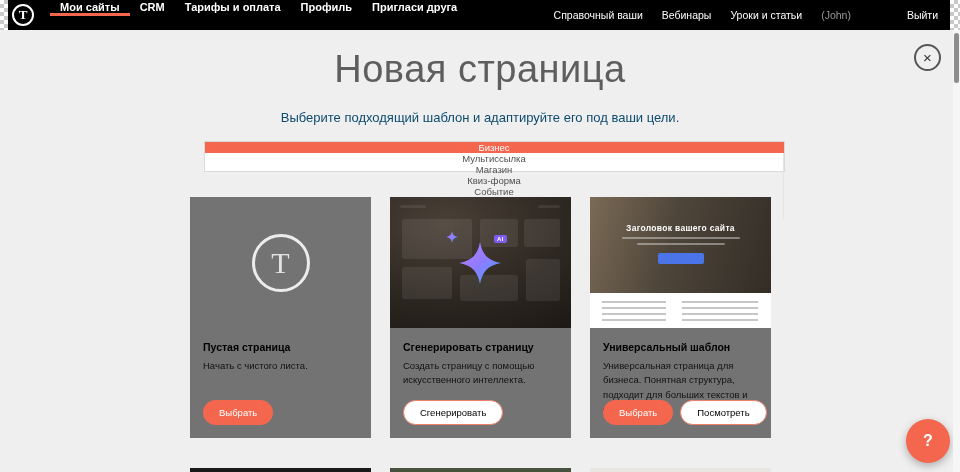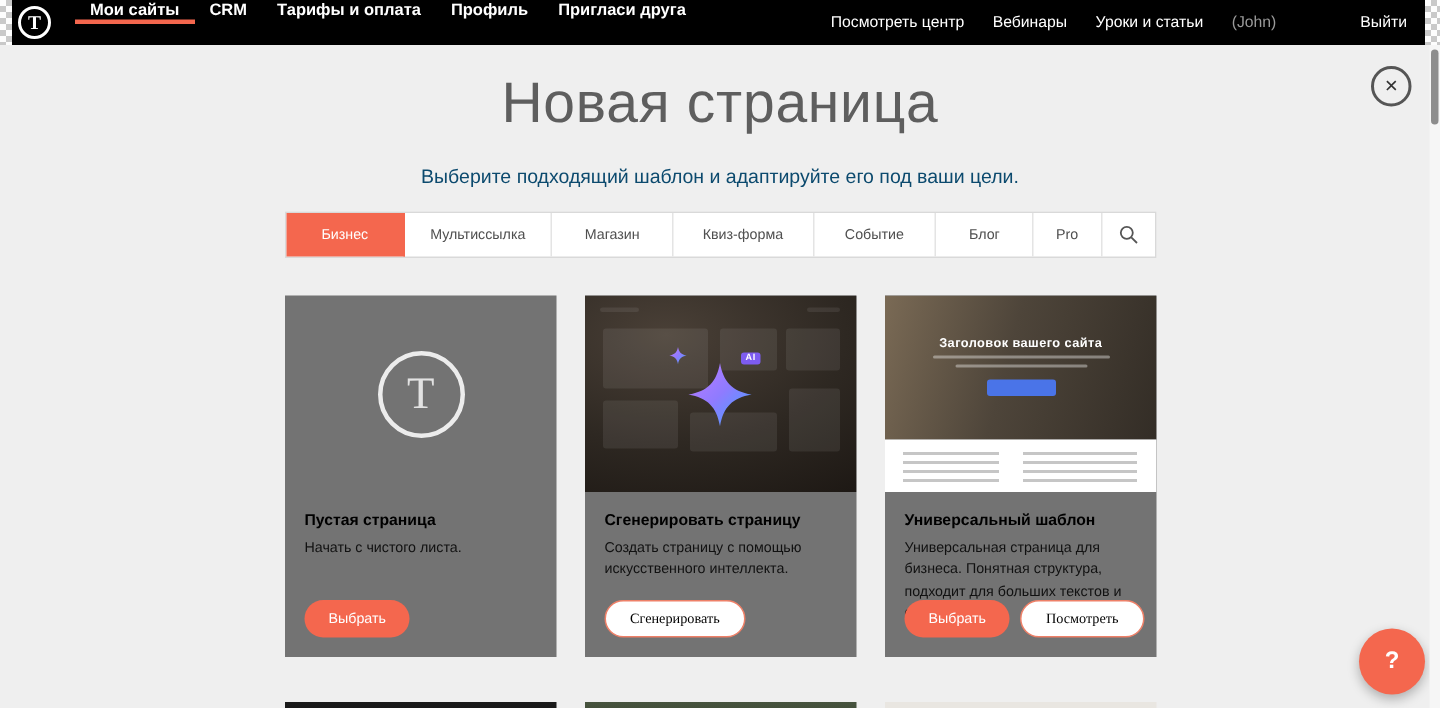--- a/index.html
+++ b/index.html
@@ -32,39 +32,39 @@
   
   .page-title { position:absolute; top:48px; left:0; width:100%; text-align:center;
                 font-size:38px; font-weight:300; color:#5e5e5e; letter-spacing:0.5px; }
   .page-subtitle { position:absolute; top:110px; left:0; width:100%; text-align:center;
                    font-size:13px; color:#0c4a6e; }
   .close-btn { position:absolute; top:44px; right:19px; width:27px; height:27px; border-radius:50%;
                border:2px solid #555; background:transparent; color:#333; font-size:15px; line-height:23px;
                text-align:center; cursor:pointer; }
 
   
-  .tabs { position:absolute; top:141px; left:190px; width:581px; height:31px; display:flex;
-          background:#fff; border:1px solid #d9d9d9; }
+  .tabs { position:absolute; top:141px; left:204px; width:581px; height:31px; display:flex;
+          background:#fff; border:1px solid #d9d9d9;flex-direction:column; }
   .tab { display:flex; align-items:center; justify-content:center; font-size:9.5px; color:#4f4f4f;
          border-right:1px solid #e4e4e4; cursor:pointer; }
   .tab:last-child { border-right:none; }
   .tab.active { background:var(--accent,#f4674e); color:#fff; border-right-color:var(--accent,#f4674e); }
 
   
   .cards { position:absolute; top:197px; left:190px; width:581px; display:flex; gap:19px; }
   .card { width:181px; height:241px; background:#737373; position:relative; flex:0 0 auto; }
   .card-img { position:relative; width:181px; height:131px; overflow:hidden; }
   .card-body { padding:13px 13px 0; }
   .card-title { font-size:10.5px; font-weight:700; color:#000; }
   .card-desc { font-size:9.5px; color:#111; line-height:1.5; margin-top:6px; }
   .card-actions { position:absolute; left:13px; bottom:13px; display:flex; gap:7px; }
   .btn { height:25px; border-radius:13px; font-size:9.5px; padding:0 16px;
          font-family:"Liberation Sans", sans-serif; cursor:pointer; white-space:nowrap; }
   .btn.primary { background:var(--accent,#f4674e); color:#fff; border:none; }
-  .btn.secondary { background:#fff; color:#000; border:1px solid #ee8068;font-family:Liberation Serif, serif; }
+  .btn.secondary { background:#fff; color:#000; border:1px solid #ee8068; }
 
   
   .blank-wrap { position:absolute; inset:0; display:flex; align-items:center; justify-content:center; }
   .logo-watermark { width:58px; height:58px; border:3px solid #ececec; border-radius:50%;
                     display:flex; align-items:center; justify-content:center;
                     color:#e2e2e2; font-family:"Liberation Serif", serif; font-size:30px; }
 
   
   .gen-bg { position:absolute; inset:0;
             background:radial-gradient(120% 100% at 30% 20%, #4a4037 0%, #2e2822 55%, #1d1814 100%); }
@@ -111,21 +111,21 @@
     <div class="logo">T</div>
     <nav class="nav-left">
       <div class="nav-item active">Мои сайты</div>
       <div class="nav-item">CRM</div>
       <div class="nav-item">Тарифы и оплата</div>
       <div class="nav-item">Профиль</div>
       <div class="nav-item">Пригласи друга</div>
     </nav>
     <div class="spacer"></div>
     <nav class="nav-right">
-      <div class="nav-r-item">Посмотреть центр</div>
+      <div class="nav-r-item">Справочный ваши</div>
       <div class="nav-r-item">Вебинары</div>
       <div class="nav-r-item">Уроки и статьи</div>
       <div class="user-exit">
         <span class="user-name">(John)</span>
         <span class="logout">Выйти</span>
       </div>
     </nav>
     <div class="checker right"></div>
   </header>
 

